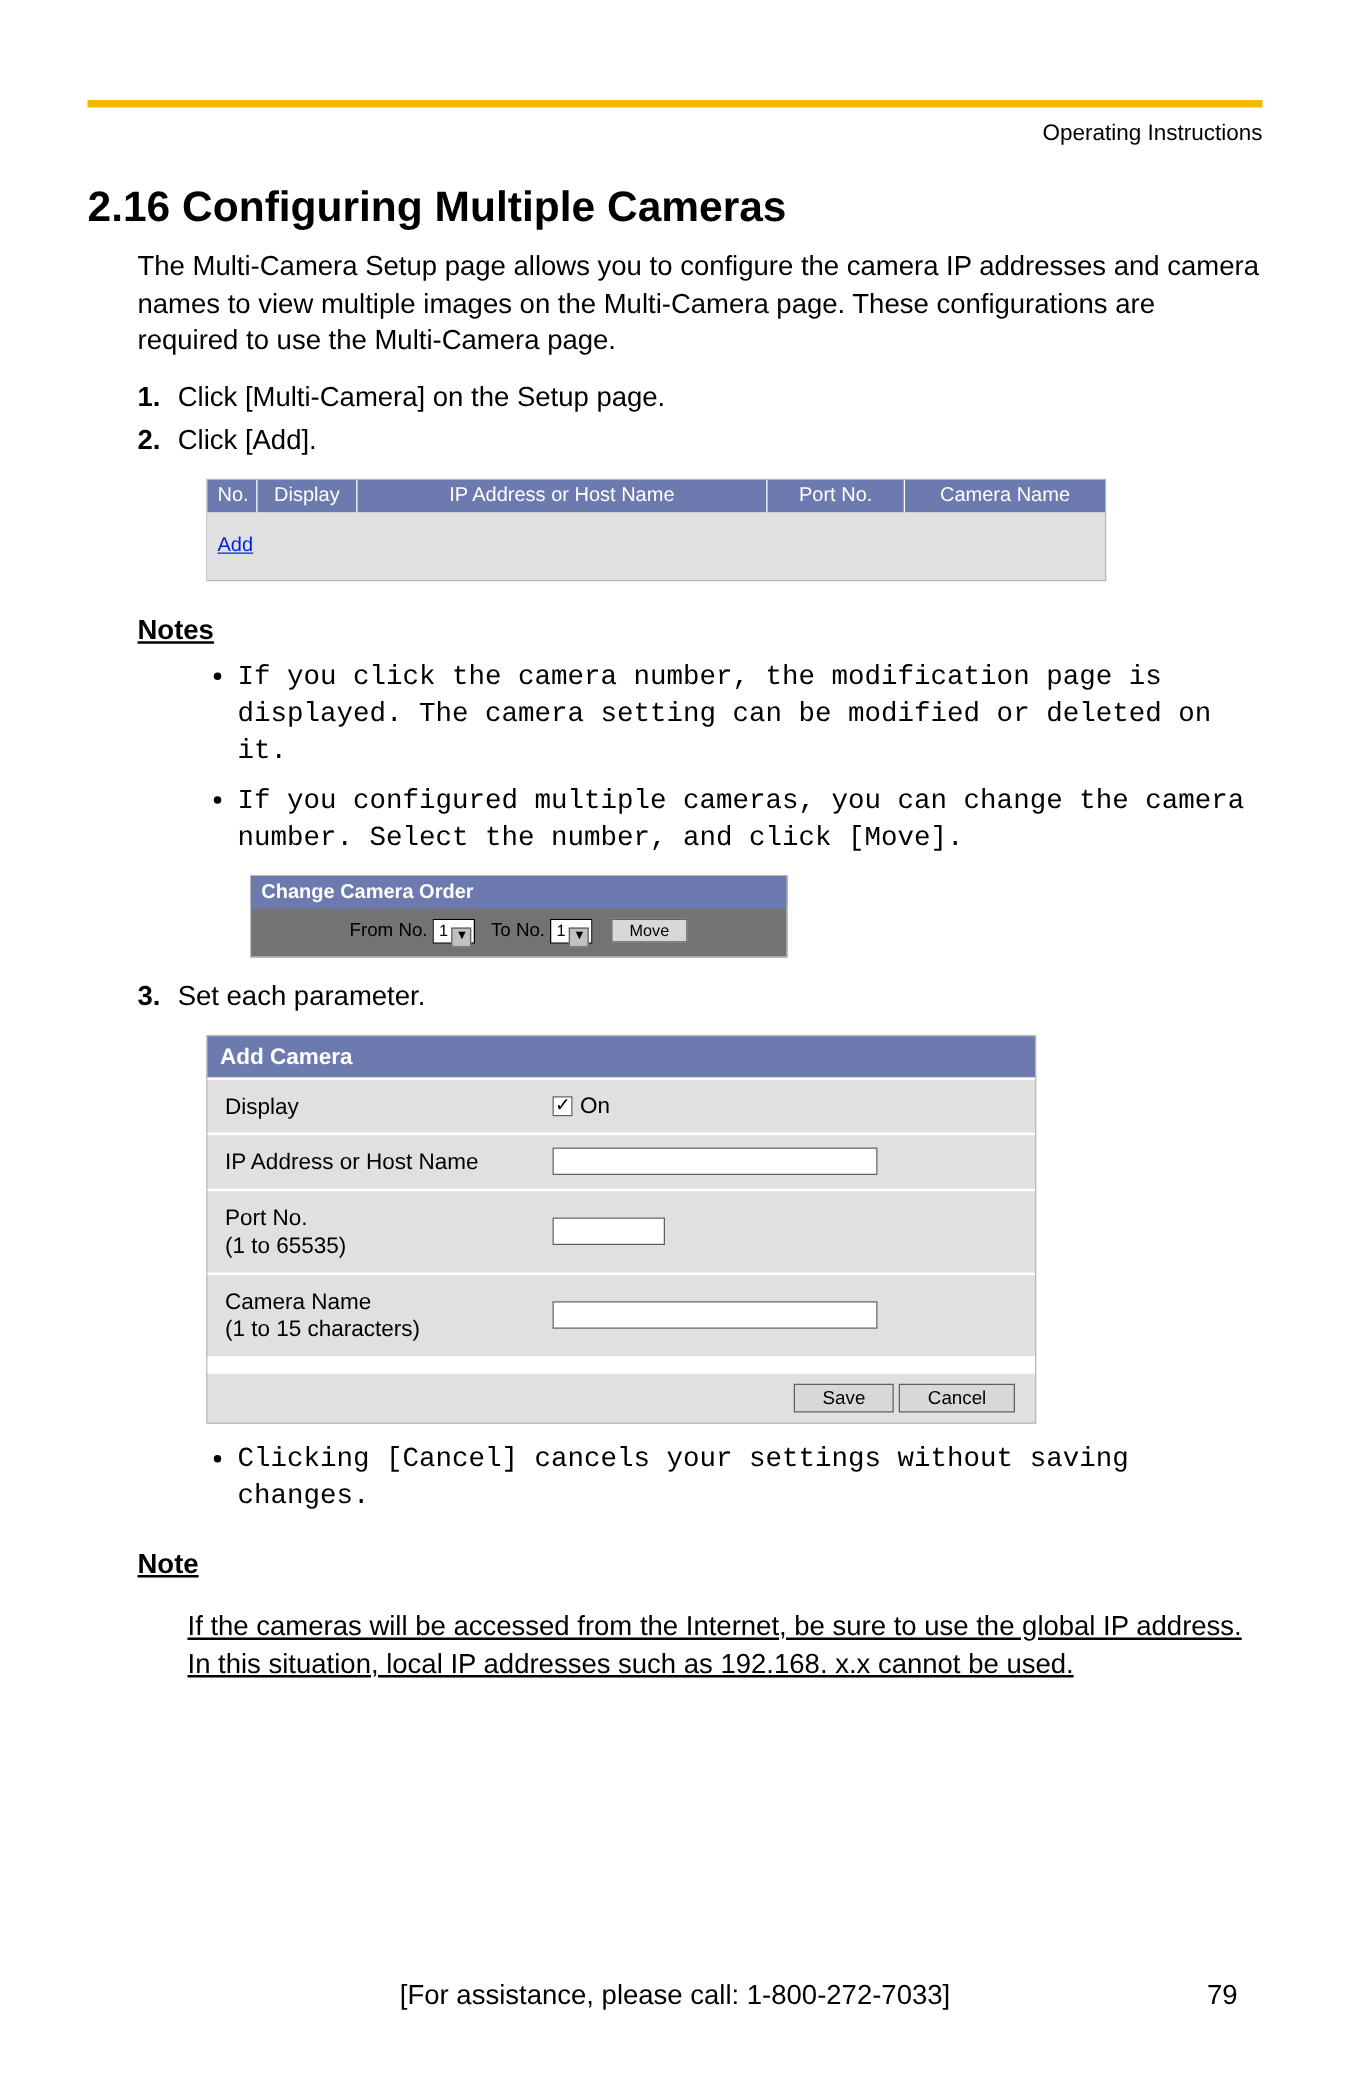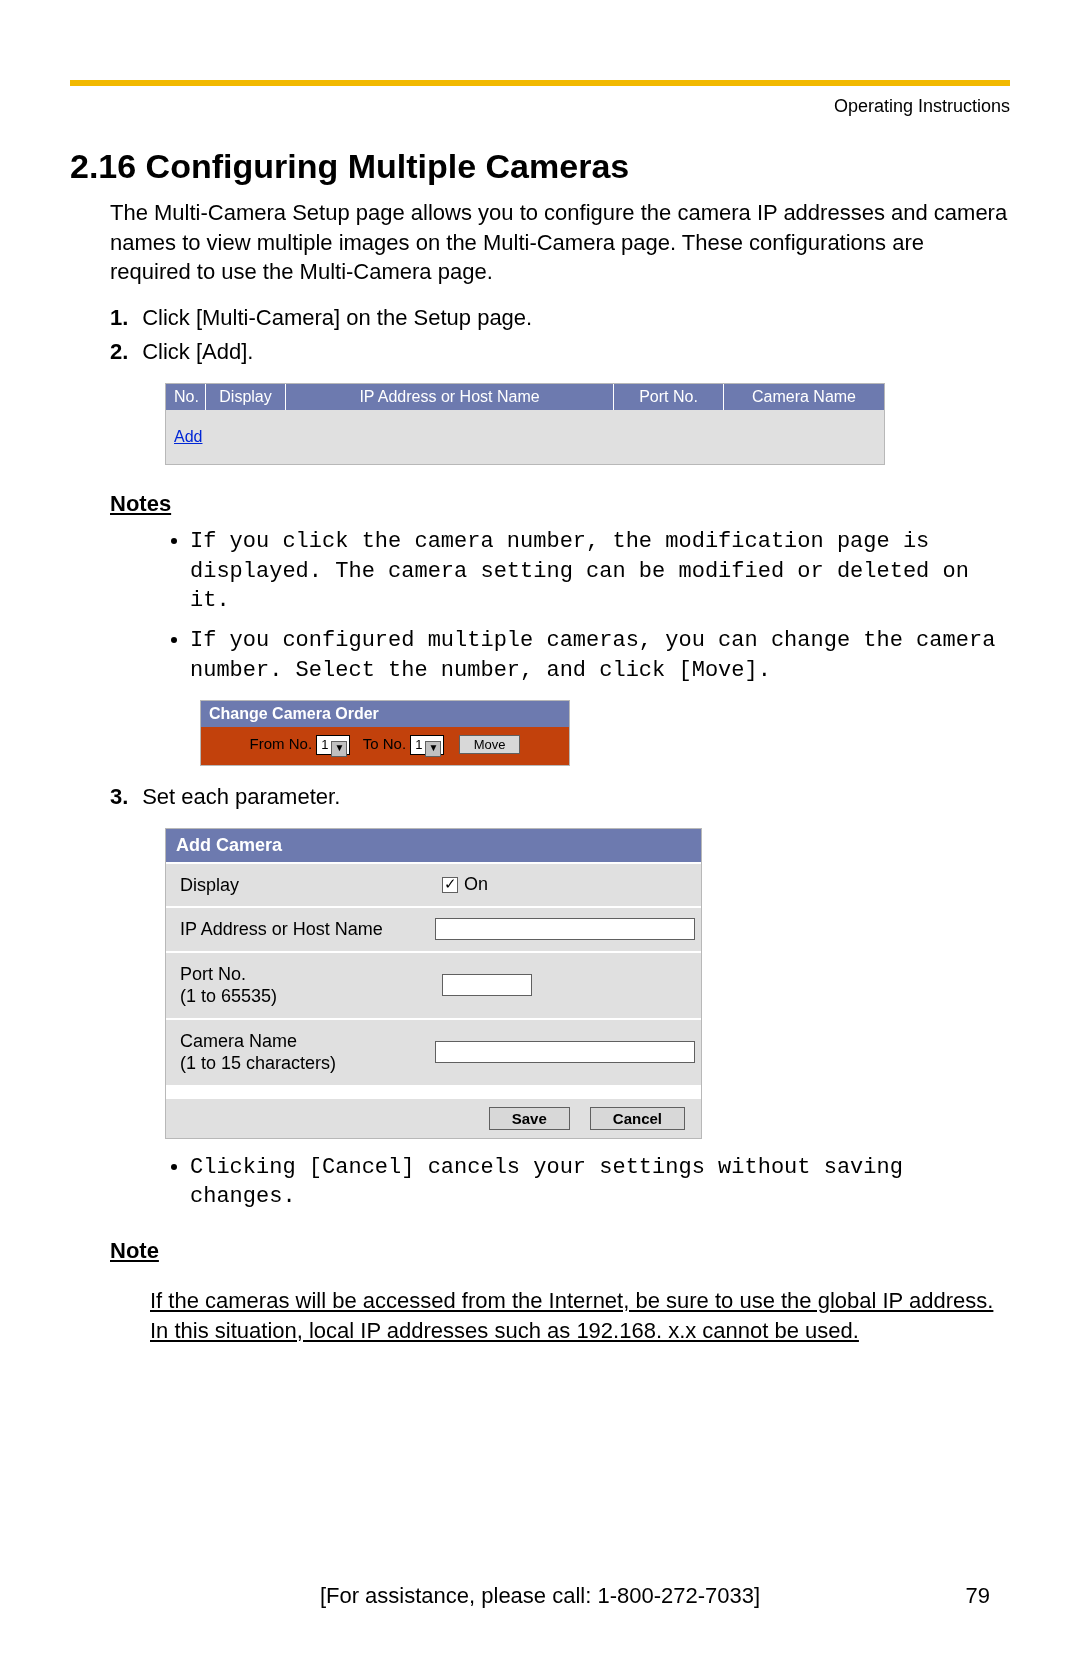--- a/index.html
+++ b/index.html
@@ -97,23 +97,23 @@
   }
   .add-link {
     color: #0026d6;
     text-decoration: underline;
     font-size: 16px;
   }
 
   
   .order-box {
     margin-left: 130px;
-    width: 370px;
+    width: 430px;
     border: 1px solid #b8b8b8;
-    background: #c2410c;
+    background: #737373;
     font-family: Verdana, Arial, sans-serif;
   }
   .order-head {
     background: #6d7aaf;
     color: #fff;
     font-size: 16px;
     font-weight: bold;
     padding: 4px 8px;
   }
   .order-body {
@@ -151,21 +151,21 @@
     background:#d8d8d8;
     font-size:13px;
     padding:1px 14px;
     margin-left:10px;
     vertical-align: middle;
   }
 
   
   .add-panel {
     margin-left: 95px;
-    width: 537px;
+    width: 664px;
     border: 1px solid #b8b8b8;
     background: #e0e0e0;
     font-family: Verdana, Arial, sans-serif;
   }
   .add-head {
     background: #6d7aaf;
     color: #fff;
     font-size: 18px;
     font-weight: bold;
     padding: 6px 10px;
@@ -208,23 +208,22 @@
   }
   .w-long { width: 260px; }
   .w-short { width: 90px; }
   .add-divider {
     height: 14px;
     background:#fff;
   }
   .add-footer {
     display:flex;
     justify-content:flex-end;
-    gap: 20px;
+    gap: 4px;
     padding: 8px 16px;
-    font-weight: bold;
   }
   .footer-btn {
     border:1px solid #606060;
     background:#d8d8d8;
     font-size:15px;
     padding: 2px 22px;
   }
 
   .page-footer {
     position:absolute;

